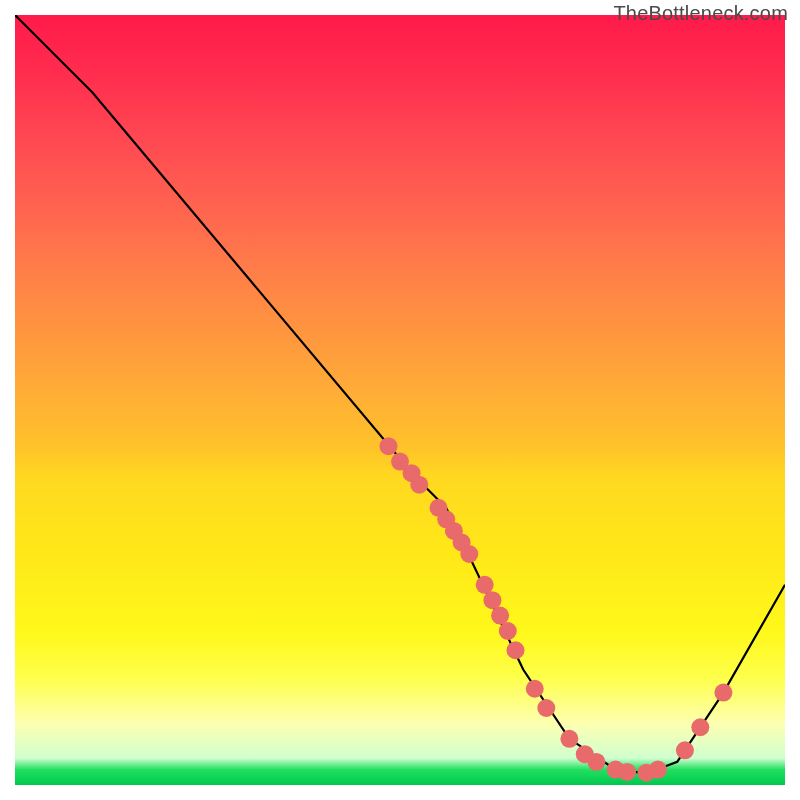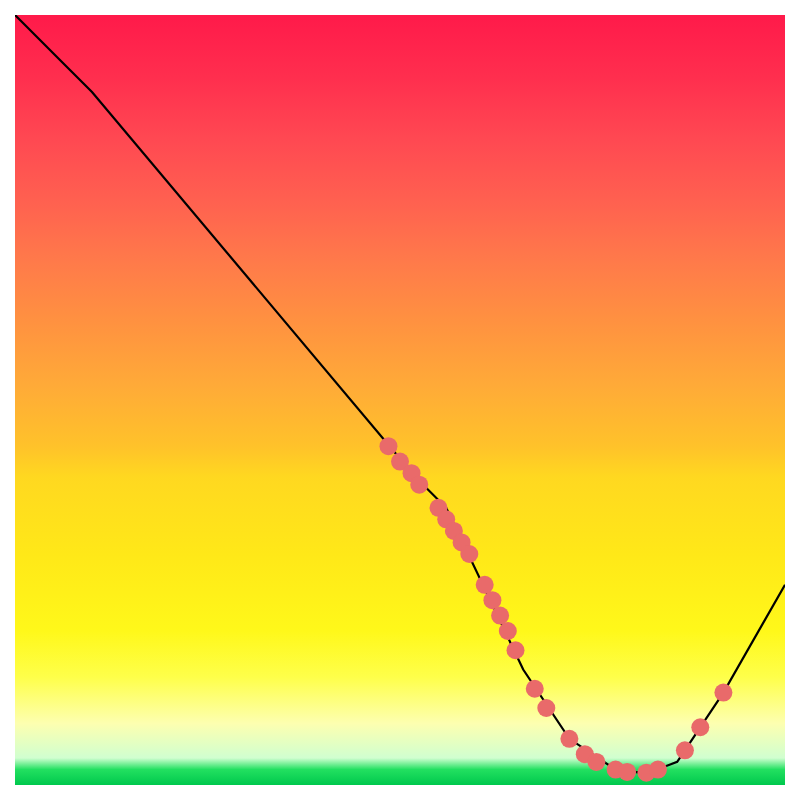--- a/index.html
+++ b/index.html
@@ -89,13 +89,14 @@
         <circle cx="600.60" cy="754.60" r="9" fill="#e96a6a"></circle>
         <circle cx="612.15" cy="756.91" r="9" fill="#e96a6a"></circle>
         <circle cx="631.40" cy="757.68" r="9" fill="#e96a6a"></circle>
         <circle cx="642.95" cy="754.60" r="9" fill="#e96a6a"></circle>
         <circle cx="669.90" cy="735.35" r="9" fill="#e96a6a"></circle>
         <circle cx="685.30" cy="712.25" r="9" fill="#e96a6a"></circle>
         <circle cx="708.40" cy="677.60" r="9" fill="#e96a6a"></circle>
       </g>
   </svg>
 
+  <div class="attribution">TheBottleneck.com</div>
 </div>
 
 </body></html>

